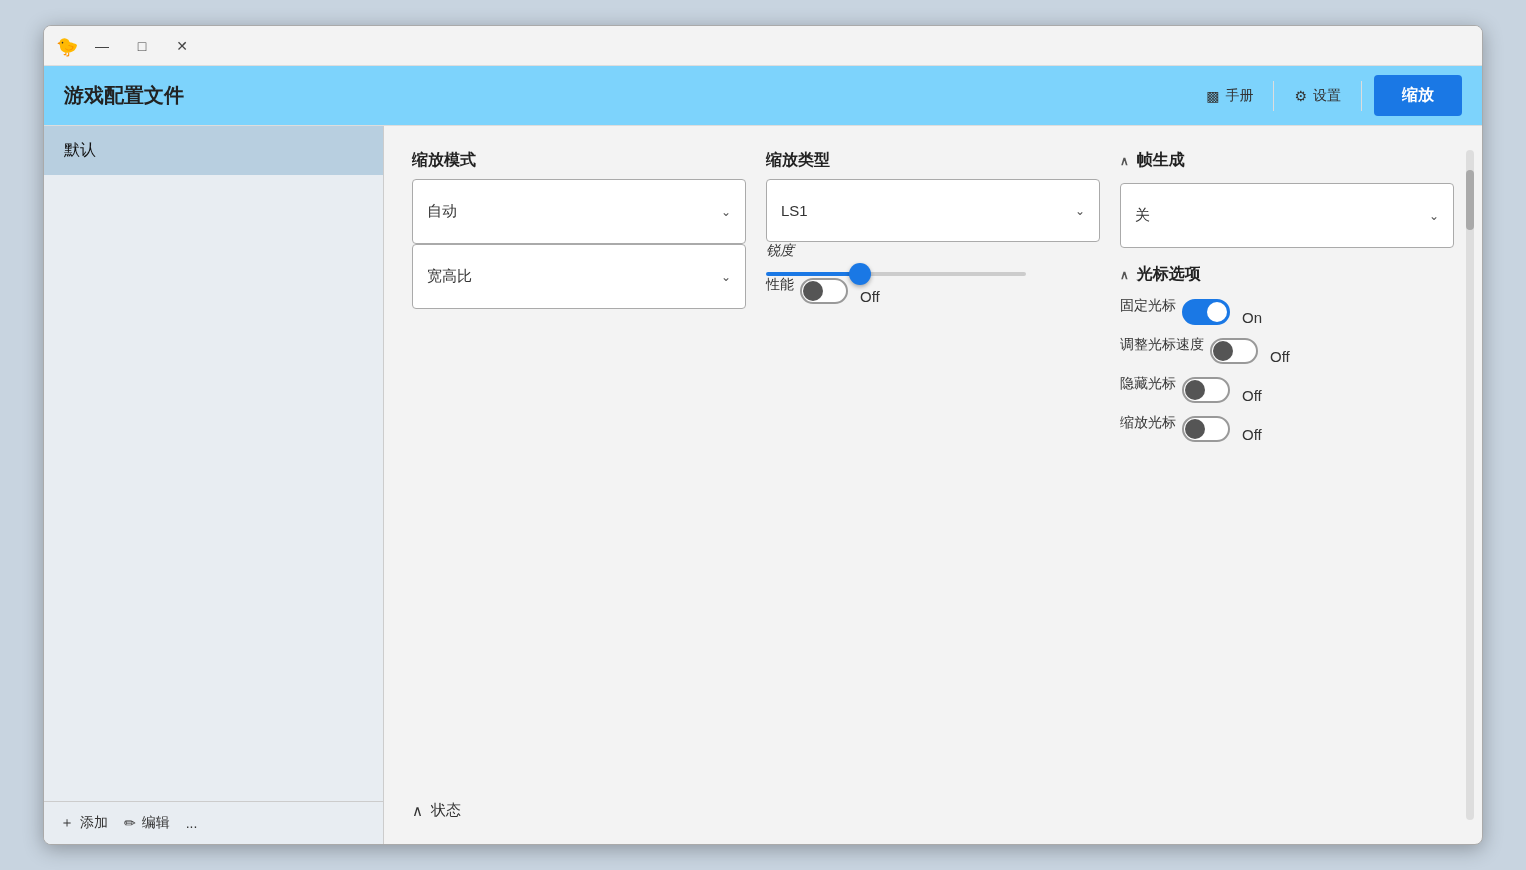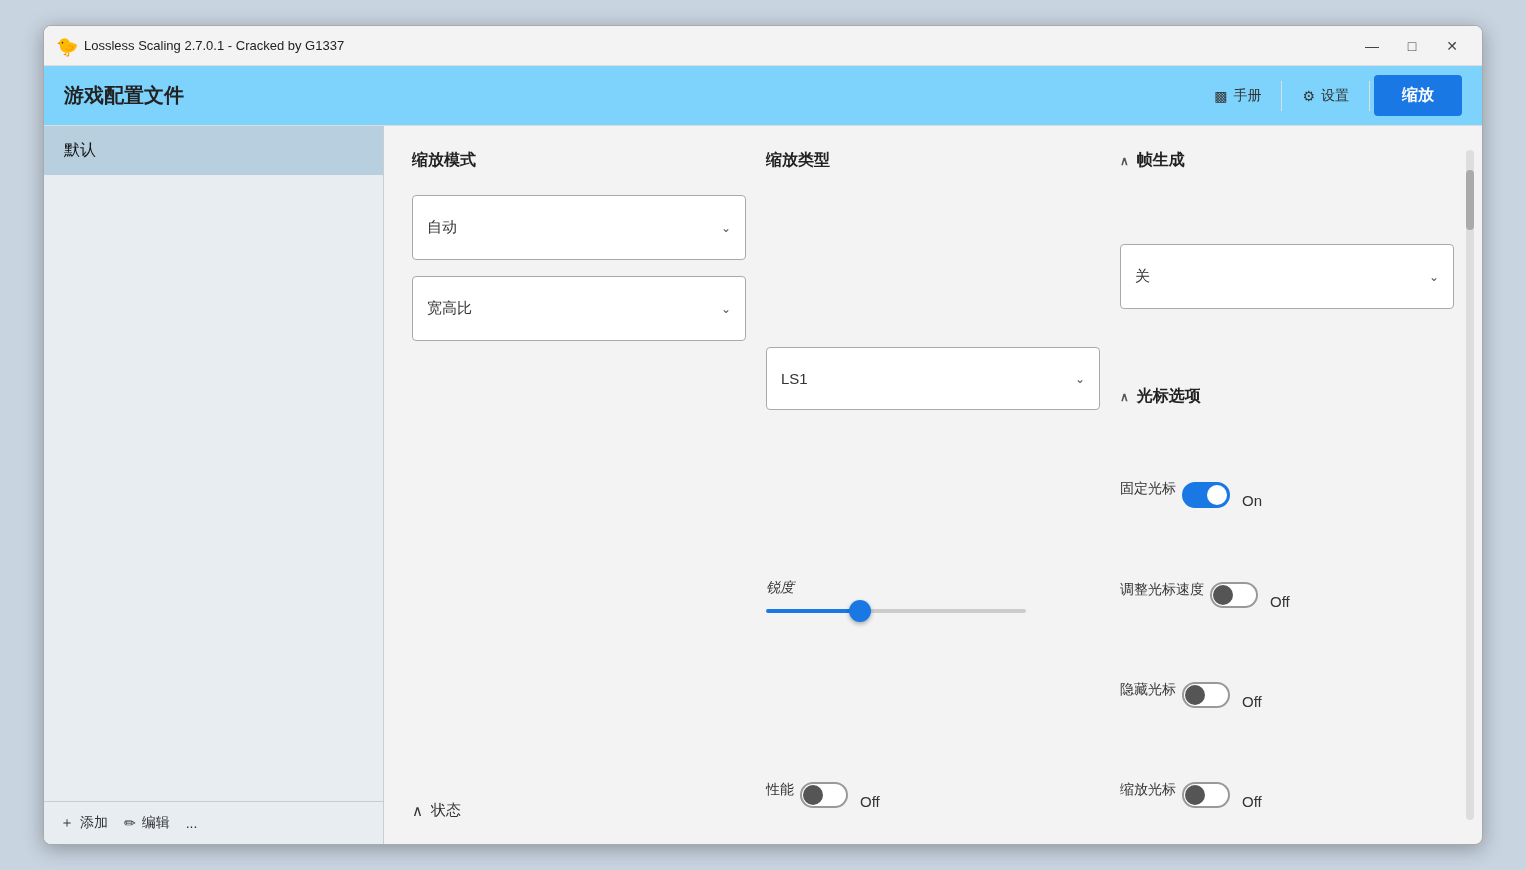--- a/index.html
+++ b/index.html
@@ -101,21 +101,21 @@
     }
     .scale-btn {
       background: #1a78e5;
       color: white;
       border: none;
       border-radius: 4px;
       padding: 10px 28px;
       font-size: 16px;
       font-weight: 600;
       cursor: pointer;
-      margin-left: 0;
+      margin-left: 8px;
     }
 
     
     .main-content {
       display: flex;
       flex: 1;
       overflow: hidden;
     }
 
     
@@ -170,22 +170,20 @@
     .three-cols {
       display: grid;
       grid-template-columns: 1fr 1fr 1fr;
       gap: 0 20px;
       flex: 1;
     }
 
     .col-section {
       display: flex;
       flex-direction: column;
-      gap: 16px;
-      justify-content: space-between;
     }
 
     .section-title {
       font-size: 16px;
       font-weight: 600;
       color: #222;
       margin-bottom: 8px;
     }
 
     
@@ -319,21 +317,20 @@
       margin-bottom: 10px;
     }
   </style>
 </head>
 <body>
 
 <div class="window">
 
   <div class="titlebar">
     <span class="titlebar-icon">🐤</span>
-    <span class="titlebar-title">Lossless Scaling 2.7.0.1 - Cracked by G1337</span>
     <div class="titlebar-controls">
       <button class="titlebar-btn">—</button>
       <button class="titlebar-btn">□</button>
       <button class="titlebar-btn close">✕</button>
     </div>
   </div>
 
   <div class="app-header">
     <span class="app-title">游戏配置文件</span>
     <div class="header-actions">

